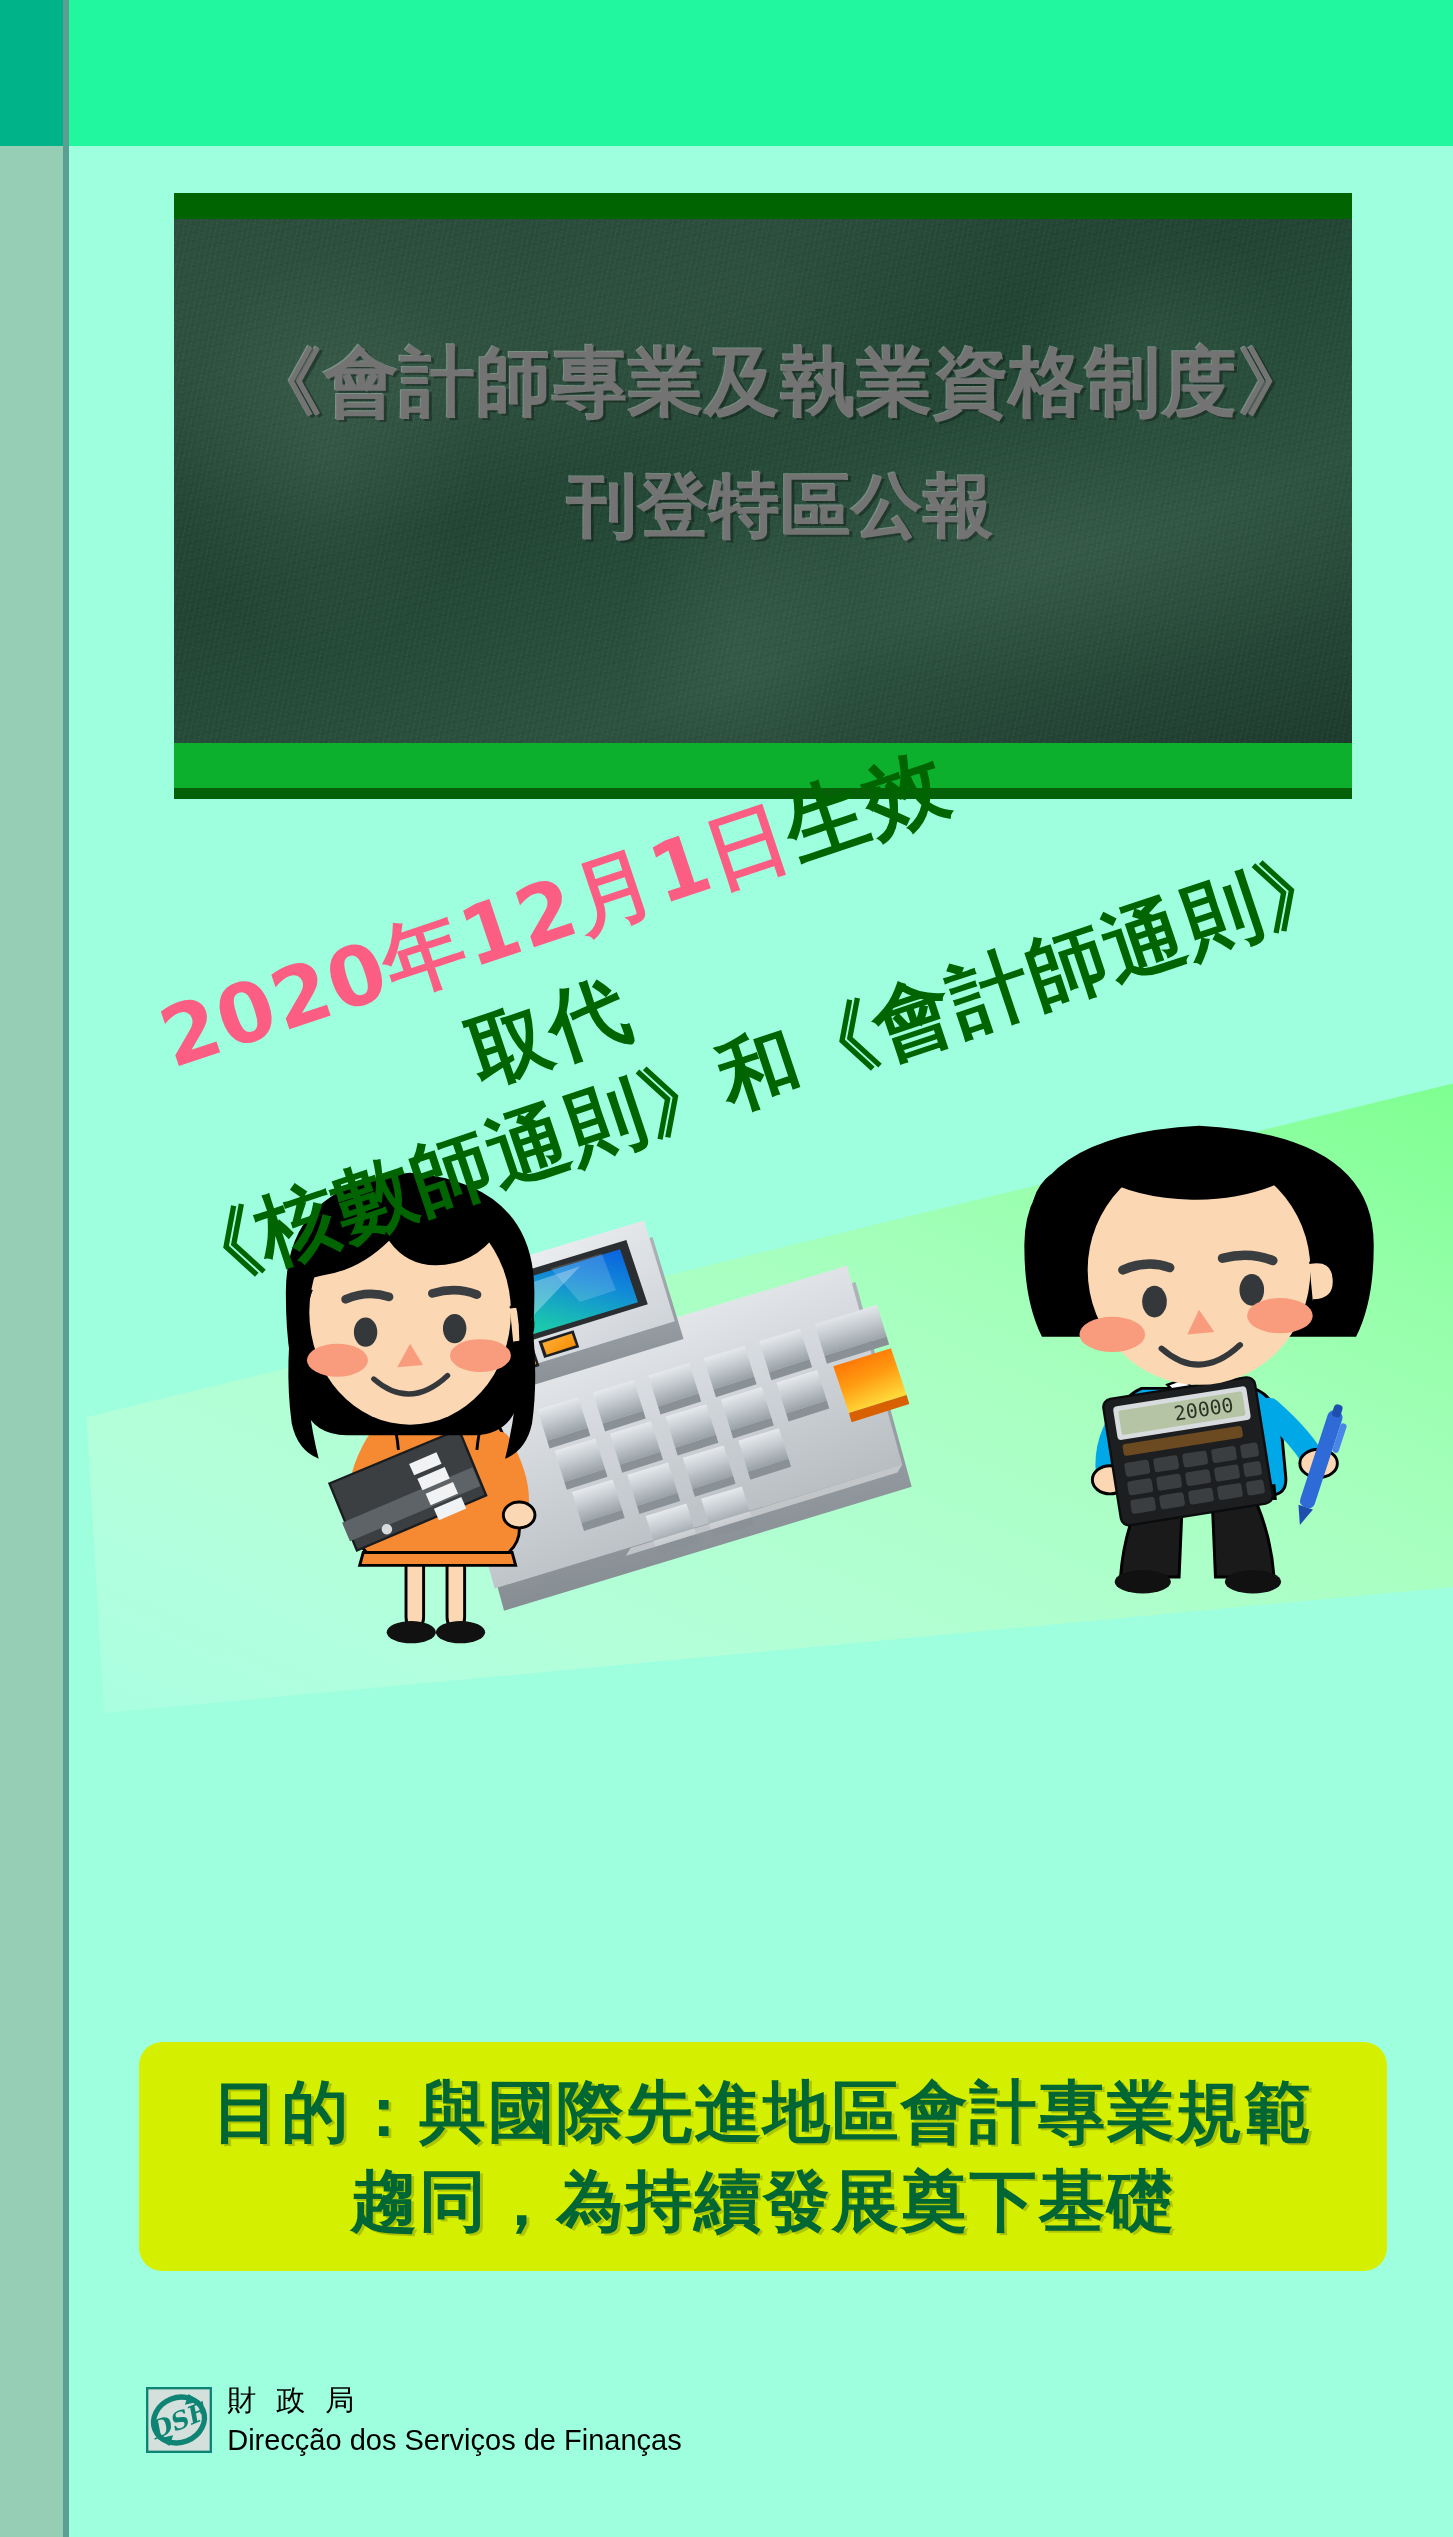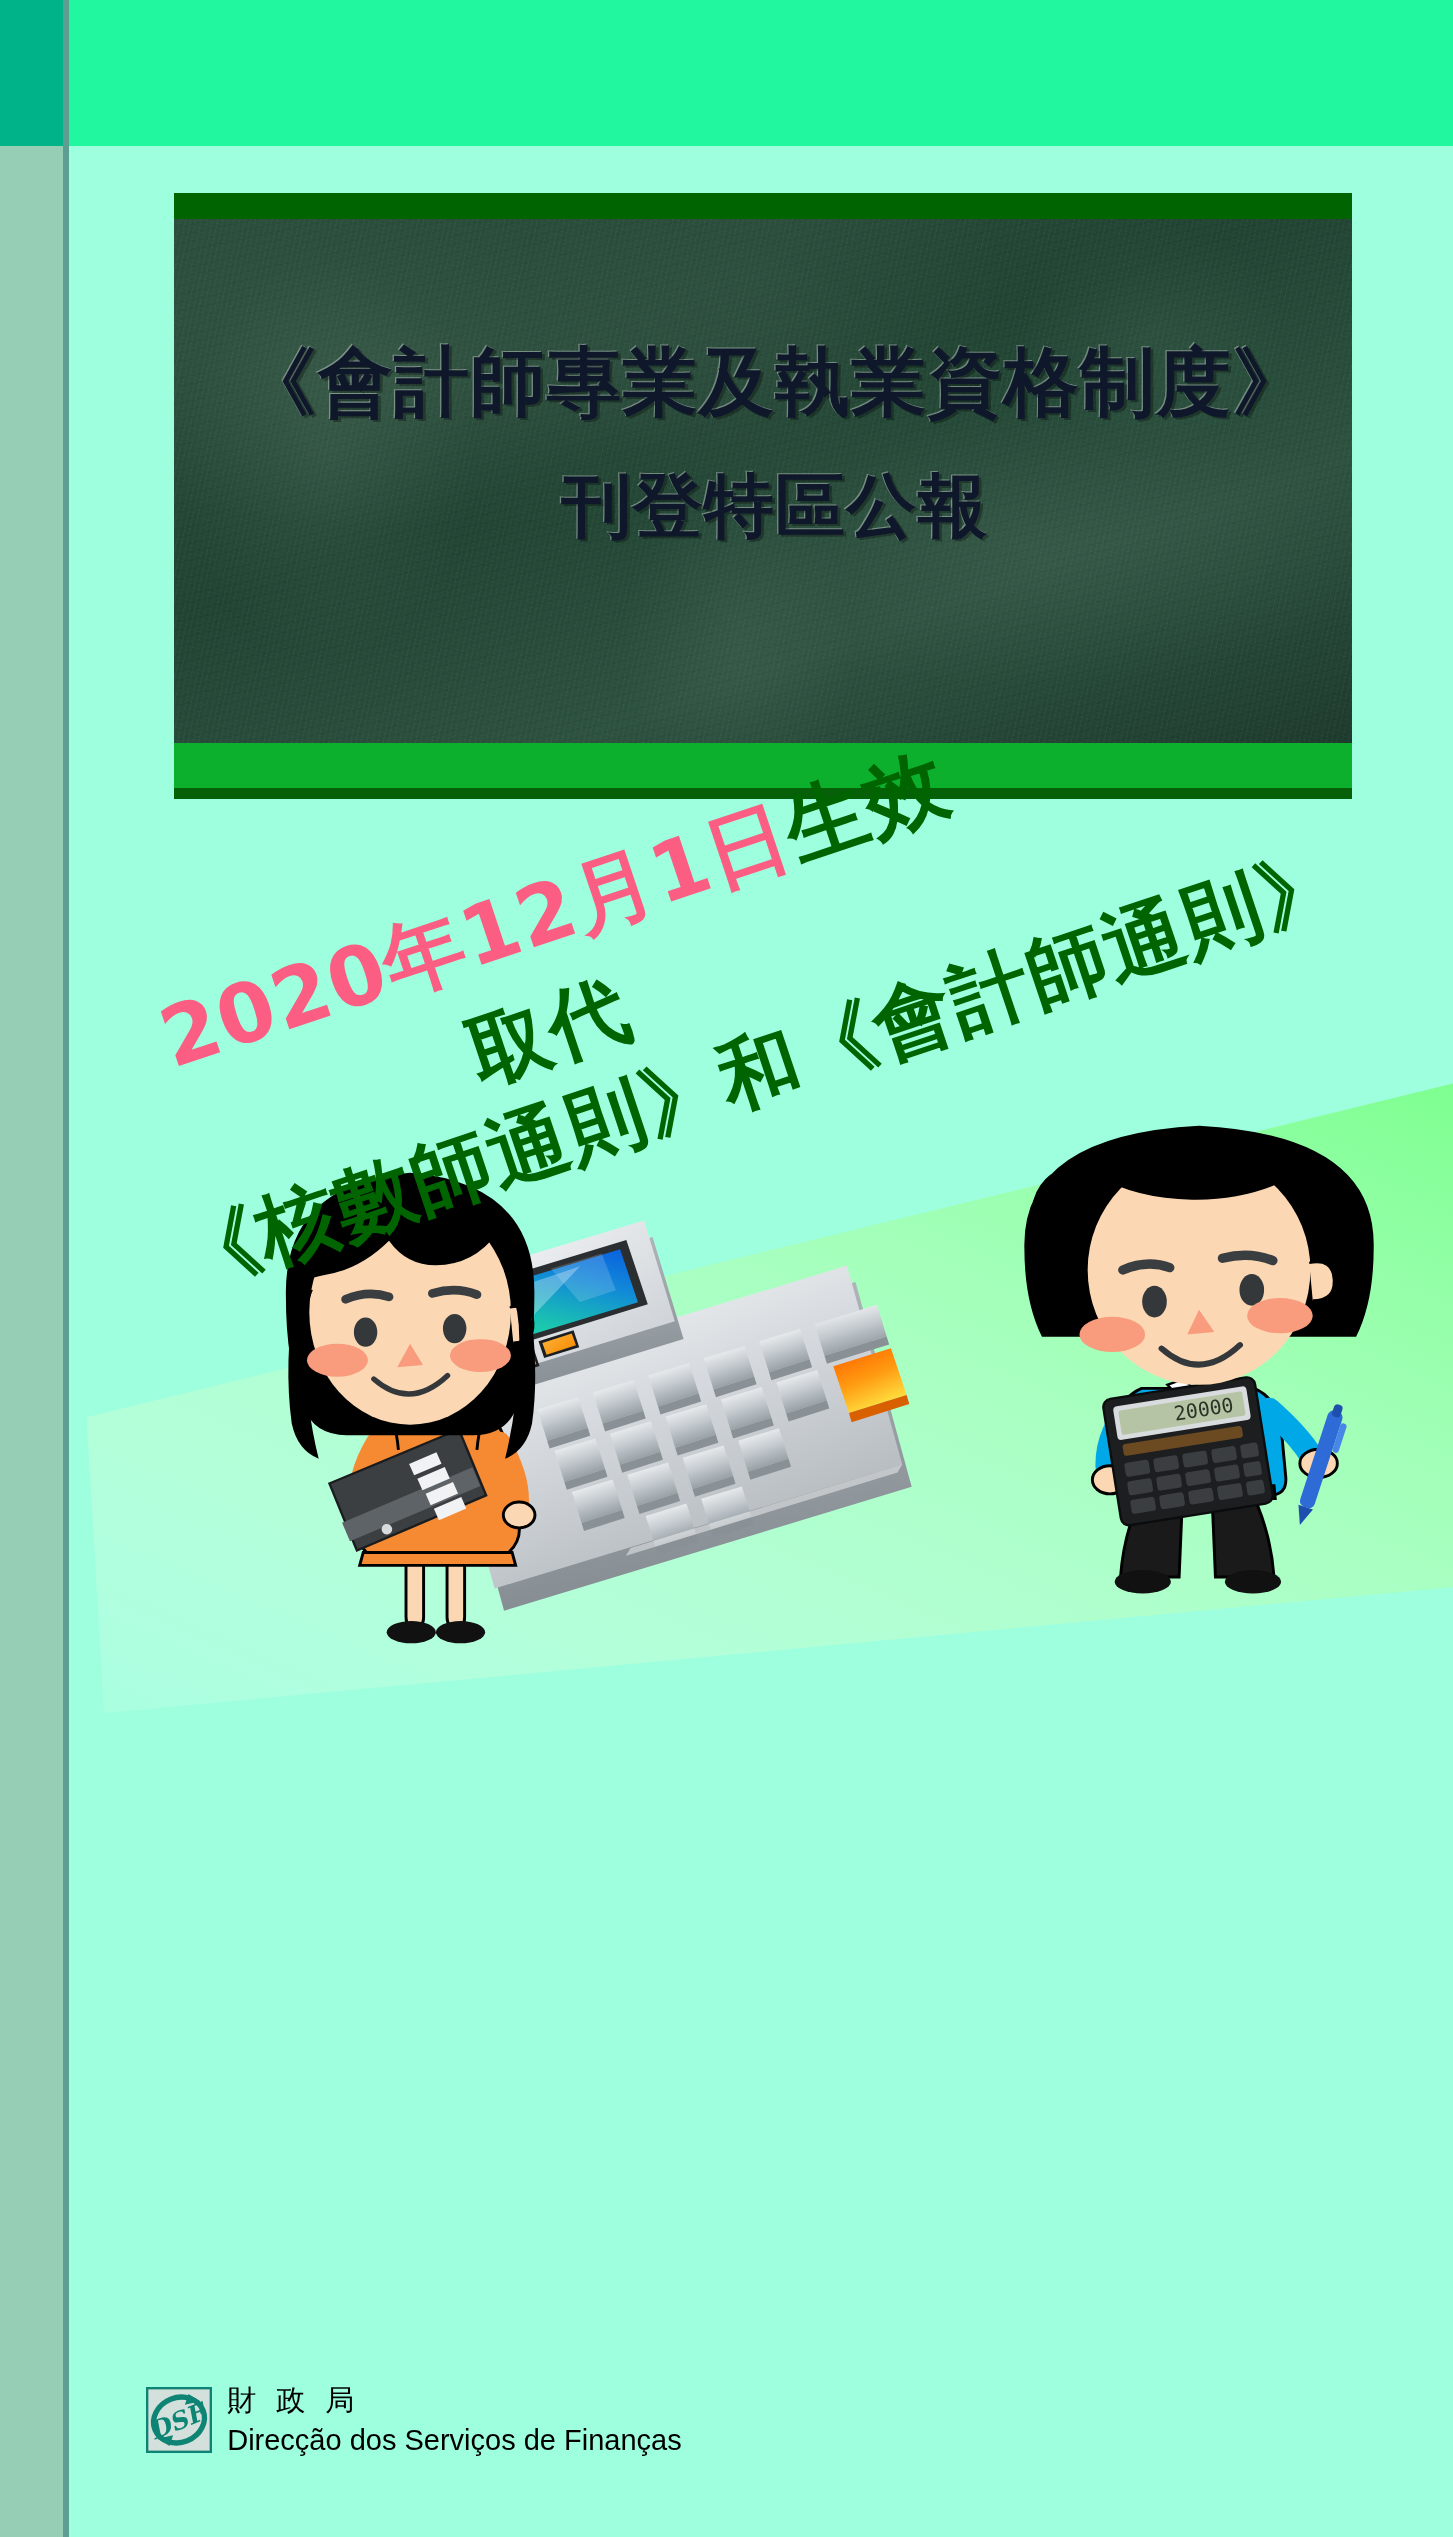--- a/index.html
+++ b/index.html
@@ -74,22 +74,22 @@
   #blackboard-ledge {
     position:absolute; left:0; top:550px; width:100%; height:45px;
     background:#0cb02c;
   }
   #blackboard-ledge-shadow {
     position:absolute; left:0; top:595px; width:100%; height:11px;
     background:#056008;
   }
 
   .bb-text {
-    position:absolute; left:12px; width:100%;
-    text-align:center; color:#0f172a;
+    position:absolute; left:18px; width:100%;
+    text-align:center; color:#737373;
     font-family:"DejaVu Sans", sans-serif;
     font-weight:bold;
     letter-spacing:1.2px;
     text-shadow:
        2.9px  2.3px 0 rgba(0,0,0,.30),
       -1.2px -1.2px 0 rgba(255,255,255,.35);
     z-index:4;
   }
   #bb-line1 { top:140px; font-size:75px; }
   #bb-line2 { top:267px; font-size:70px; }
@@ -448,20 +448,24 @@
       <ellipse cx="300" cy="428" rx="56" ry="30" fill="#F99B7D"></ellipse>
       <ellipse cx="586" cy="396" rx="56" ry="30" fill="#F99B7D"></ellipse>
 
       <path d="M448 386 L474 424 L428 428 Z" fill="#F99B7D"></path>
 
       <path d="M384 452 Q450 510 518 446" fill="none" stroke="#34383B" stroke-width="10" stroke-linecap="round"></path>
     </g>
   </svg>
   </div>
 
+  <div id="purpose-box">
+    <div class="purpose-line">目的：與國際先進地區會計專業規範</div>
+    <div class="purpose-line">趨同，為持續發展奠下基礎</div>
+  </div>
 
   <div id="footer">
     <svg id="dsf-logo" viewBox="0 0 112 112">
       <rect x="2" y="2" width="108" height="108" fill="#D3E0DB" stroke="#0D8474" stroke-width="4"></rect>
       <g fill="none" stroke="#0D8474" stroke-width="9">
         <ellipse cx="56" cy="56" rx="44" ry="38" transform="rotate(-22 56 56)"></ellipse>
       </g>
       <path d="M72 12 L92 24 L66 30 Z" fill="#0D8474"></path>
       <path d="M40 100 L20 88 L46 82 Z" fill="#0D8474"></path>
       <text x="56" y="72" text-anchor="middle" font-family="DejaVu Serif, serif" font-style="italic" font-weight="bold" font-size="42" fill="#0D8474" transform="rotate(-22 56 60)">DSF</text>

